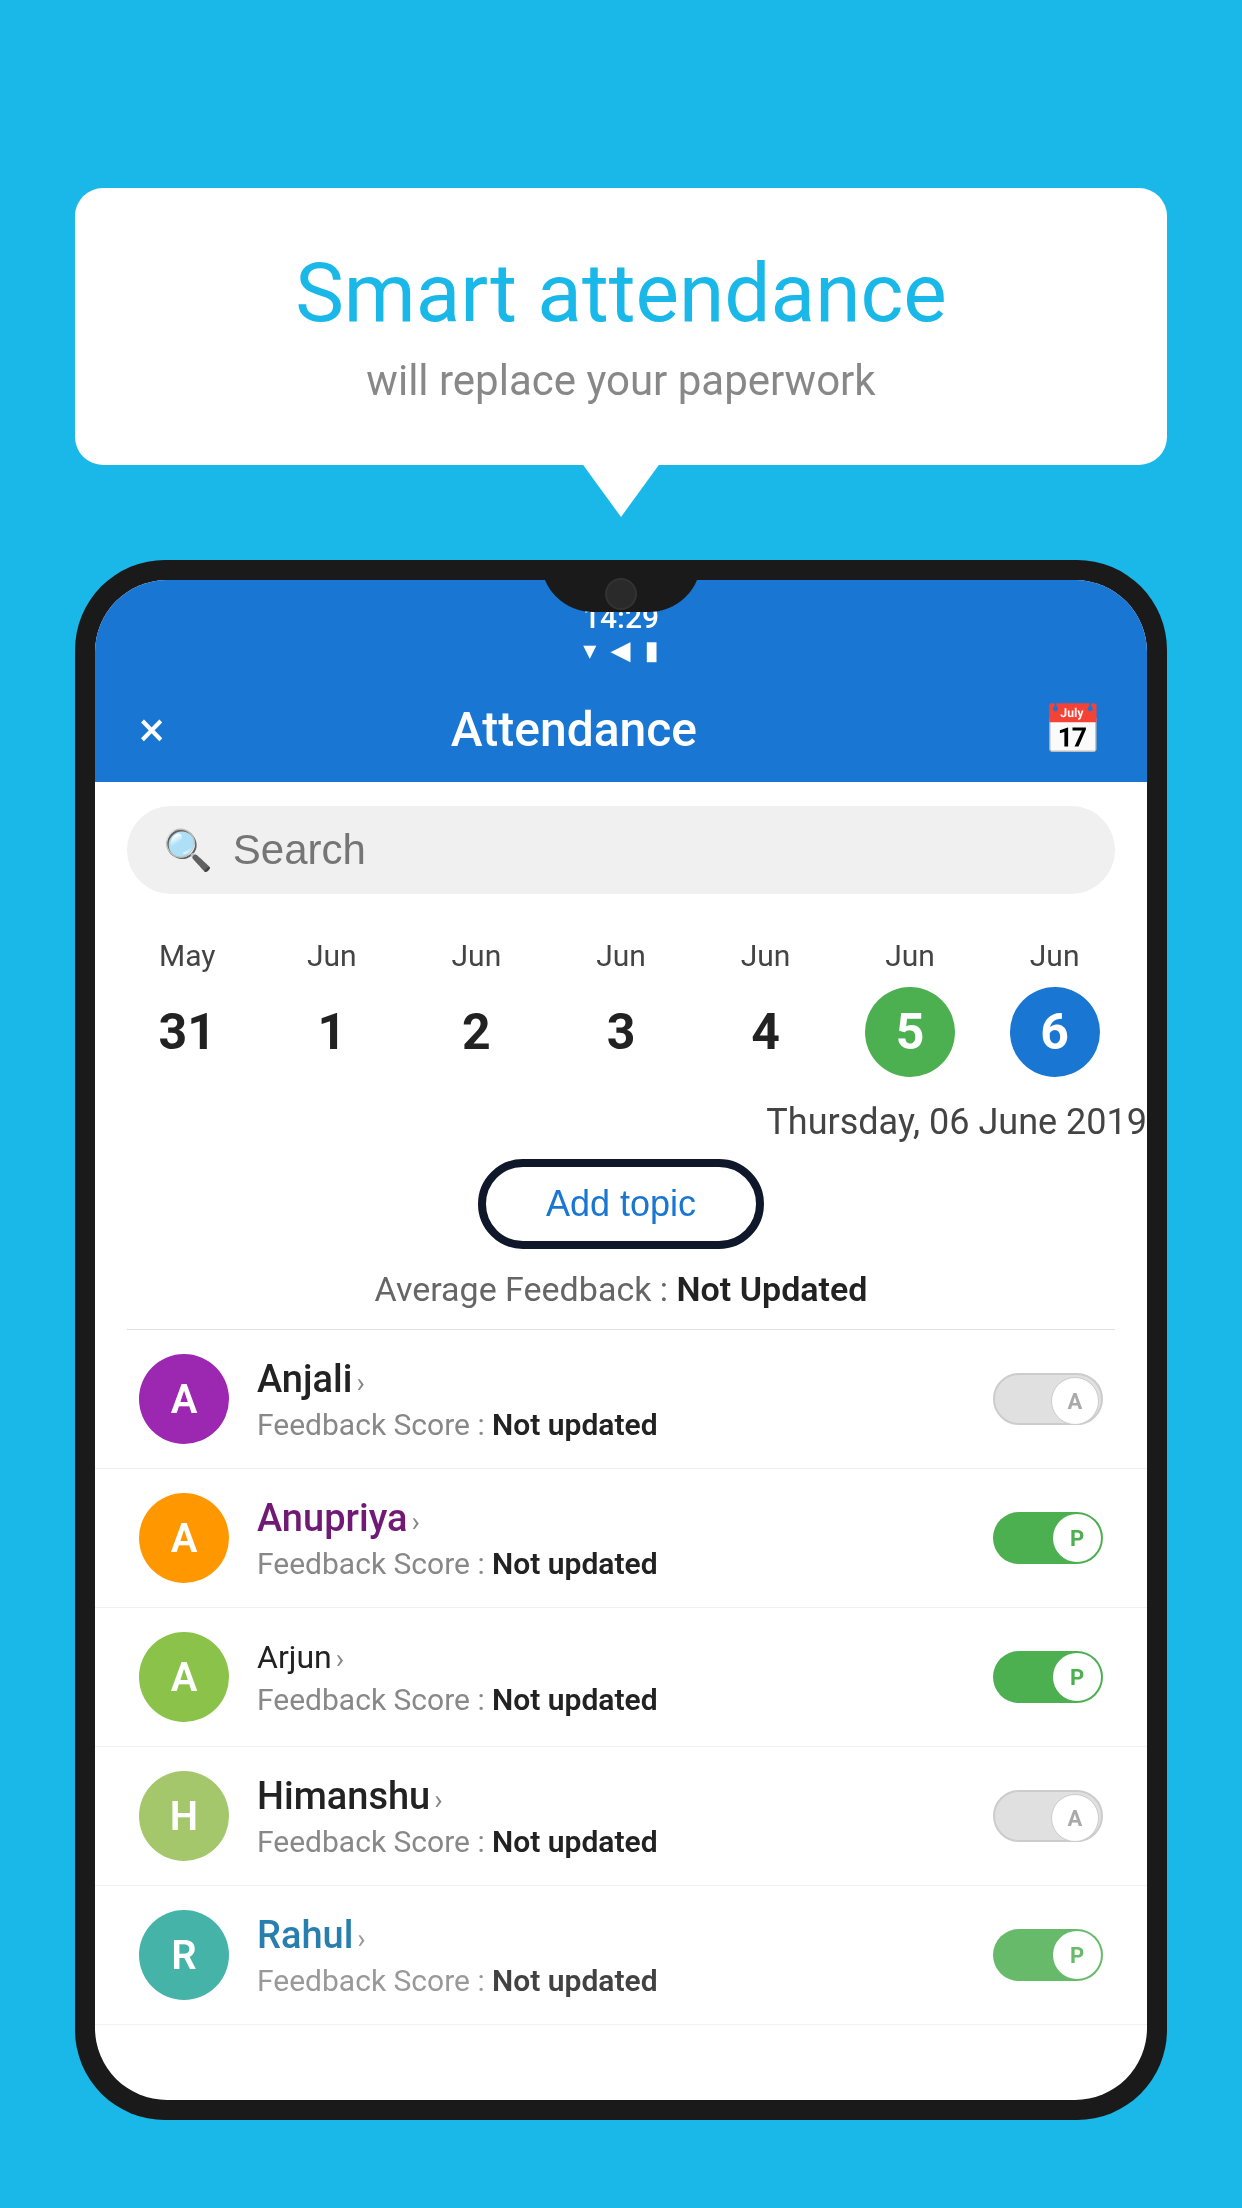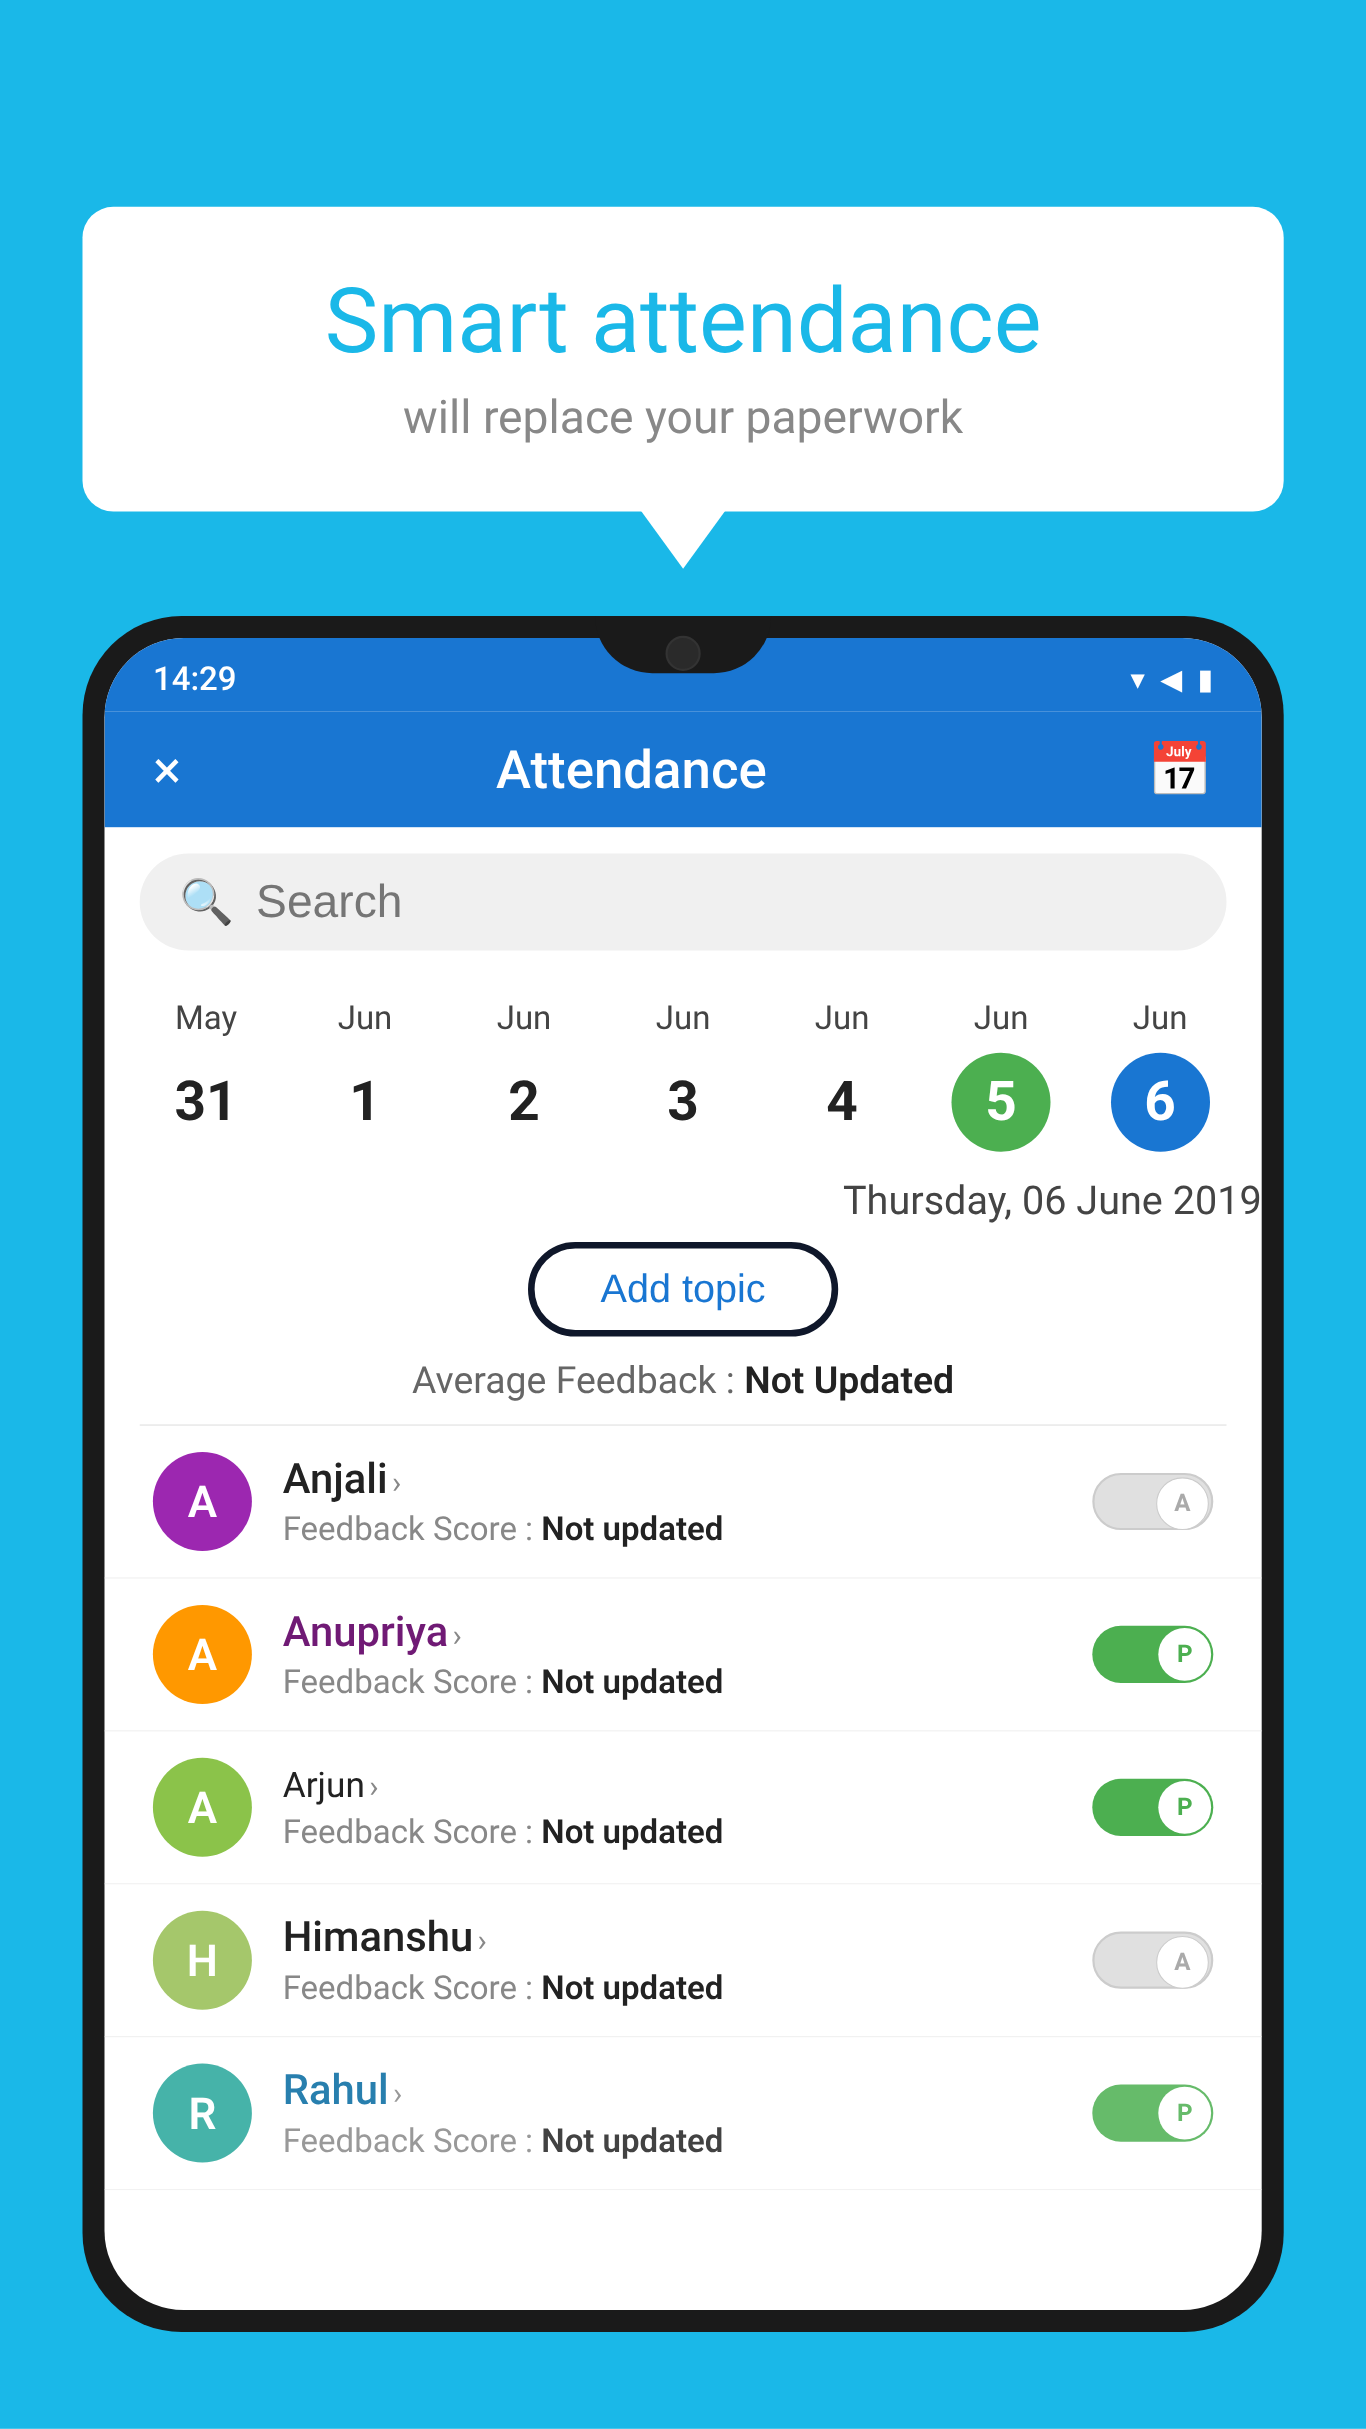--- a/index.html
+++ b/index.html
@@ -99,20 +99,21 @@
       height: 100%;
     }
 
     
     .status-bar {
       background: #1976d2;
       padding: 20px 44px 12px;
       display: flex;
       justify-content: space-between;
       align-items: center;
+      flex-direction: column;
     }
     .status-time {
       color: white;
       font-size: 30px;
       font-weight: 500;
     }
     .status-icons {
       display: flex;
       gap: 14px;
       align-items: center;
@@ -210,21 +211,21 @@
       text-align: right;
       font-size: 36px;
       color: #444;
       margin: 24px 0 16px;
     }
 
     
     .add-topic-btn {
       display: block;
       margin: 0 auto 20px;
-      border: 6px solid #0f172a;
+      border: 8px solid #0f172a;
       background: transparent;
       color: #1976d2;
       font-size: 36px;
       padding: 16px 60px;
       border-radius: 50px;
       cursor: pointer;
       width: fit-content;
     }
 
     

